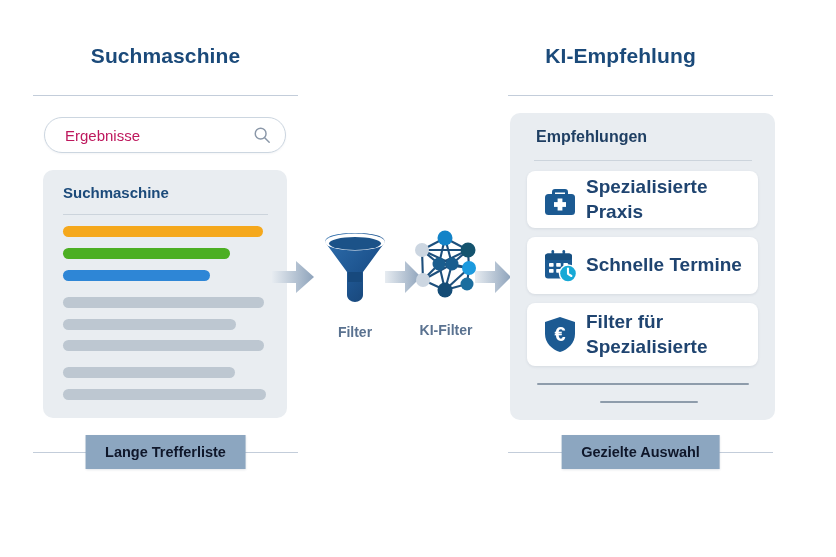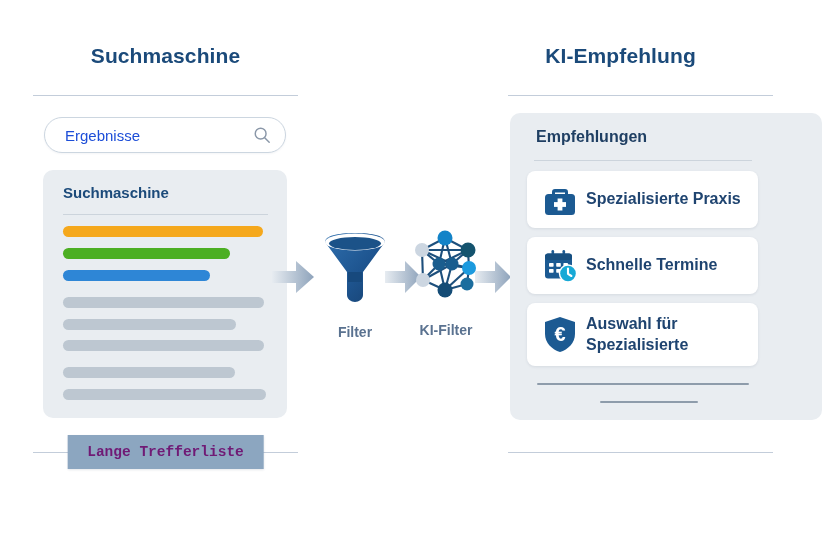--- a/index.html
+++ b/index.html
@@ -49,21 +49,21 @@
     border-radius: 18px;
     background: #ffffff;
     box-shadow: 0 1px 2px rgba(40,60,90,0.05);
   }
   #search-input-text {
     position: absolute;
     left: 20px;
     top: 50%;
     transform: translateY(-50%);
     font-size: 15px;
-    color: #1d4ed8;
+    color: #be185d;
     white-space: nowrap;
   }
   #search-icon {
     position: absolute;
     right: 14px;
     top: 50%;
     transform: translateY(-50%);
     width: 18px;
     height: 18px;
   }
@@ -119,21 +119,21 @@
   #arrow-3 { left: 475px; top: 260px; }
 
   #funnel-icon { position: absolute; left: 322px; top: 232px; }
   #neural-icon { position: absolute; left: 409px; top: 228px; }
 
   
   #recs-card {
     position: absolute;
     left: 510px;
     top: 113px;
-    width: 312px;
+    width: 265px;
     height: 307px;
     background: #e9edf1;
     border-radius: 10px;
     text-decoration: underline;
   }
   #recs-card-title {
     position: absolute;
     left: 26px;
     top: 15px;
     font-size: 16px;
@@ -166,21 +166,21 @@
 
   .rec-icon {
     flex: 0 0 auto;
     width: 44px;
     margin-left: 11px;
     display: flex;
     align-items: center;
     justify-content: center;
   }
   .rec-label {
-    font-size: 16px;
+    font-size: 19px;
     font-weight: bold;
     color: #1f4470;
     line-height: 1.28;
     margin-left: 4px;
   }
   .rec-label span { display: block; }
 
   .card-foot-rule {
     position: absolute;
     height: 1.5px;
@@ -204,26 +204,25 @@
   }
   .badge {
     position: absolute;
     top: 0;
     left: 50%;
     transform: translateX(-50%);
     height: 34px;
     line-height: 34px;
     padding: 0 20px;
     background: #8ca6c0;
-    color: #701a75;
+    color: #0f172a;
     font-size: 14.5px;
     font-weight: bold;
     white-space: nowrap;
     box-shadow: 0 1px 2px rgba(40,60,90,0.12);
-    font-family: Liberation Mono, monospace;
   }
 </style>
 </head>
 <body>
 
 <div class="col-title" id="title-left">Suchmaschine</div>
 <div class="title-rule" id="rule-left"></div>
 
 <div class="col-title" id="title-right">KI-Empfehlung</div>
 <div class="title-rule" id="rule-right"></div>
@@ -379,28 +378,29 @@
   </div>
 
   <div class="rec-item" id="rec-2">
     <div class="rec-icon">
       <svg width="34" height="37" viewBox="0 0 34 37">
         <path d="M17 1 L32 6 V18 C32 27 25 33.5 17 36 C9 33.5 2 27 2 18 V6 Z" fill="#1c5a92"></path>
         <text x="17" y="24.5" text-anchor="middle" font-family="'Liberation Sans', sans-serif" font-size="20" font-weight="bold" fill="#ffffff">€</text>
       </svg>
     </div>
     <div class="rec-label">
-      <span>Auswahl für</span>
+      <span>Filter für</span>
       <span>Spezialisierte</span>
     </div>
   </div>
 
   <div class="card-foot-rule" id="foot-rule-1"></div>
   <div class="card-foot-rule" id="foot-rule-2"></div>
 </div>
 
 <div class="badge-row" id="badge-row-left">
   <div class="badge-line"></div>
   <div class="badge">Lange Trefferliste</div>
 </div>
 <div class="badge-row" id="badge-row-right">
   <div class="badge-line"></div>
+  <div class="badge">Gezielte Auswahl</div>
 </div>
 
 </body></html>

